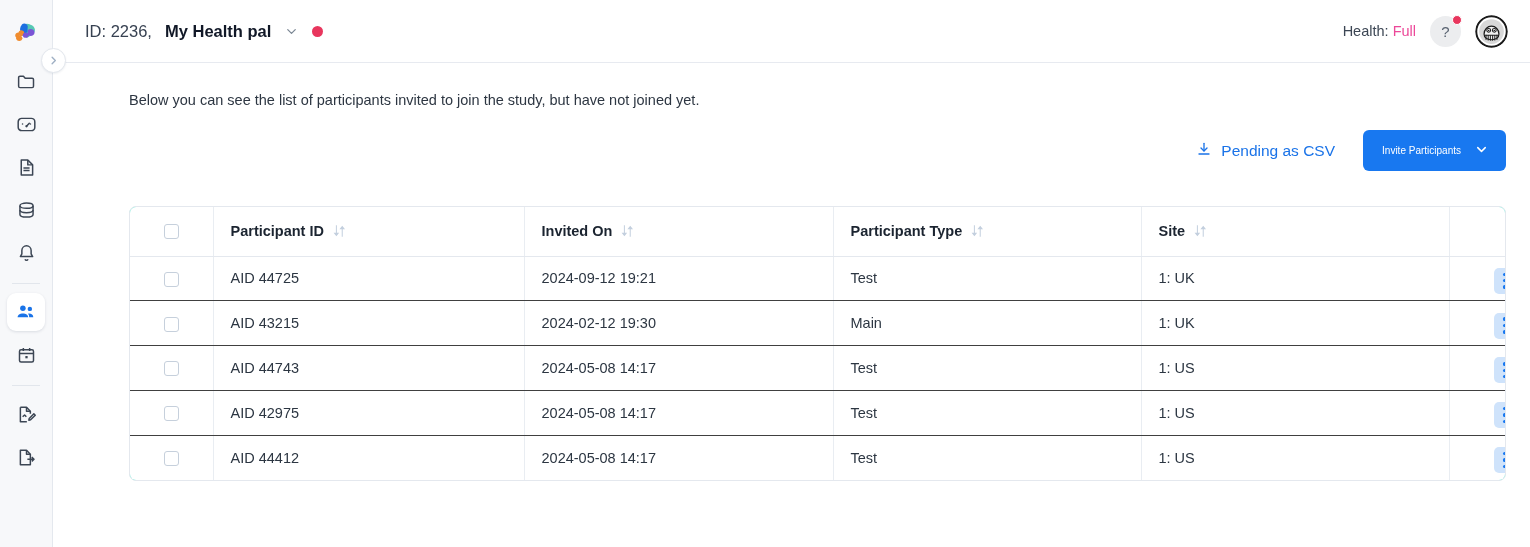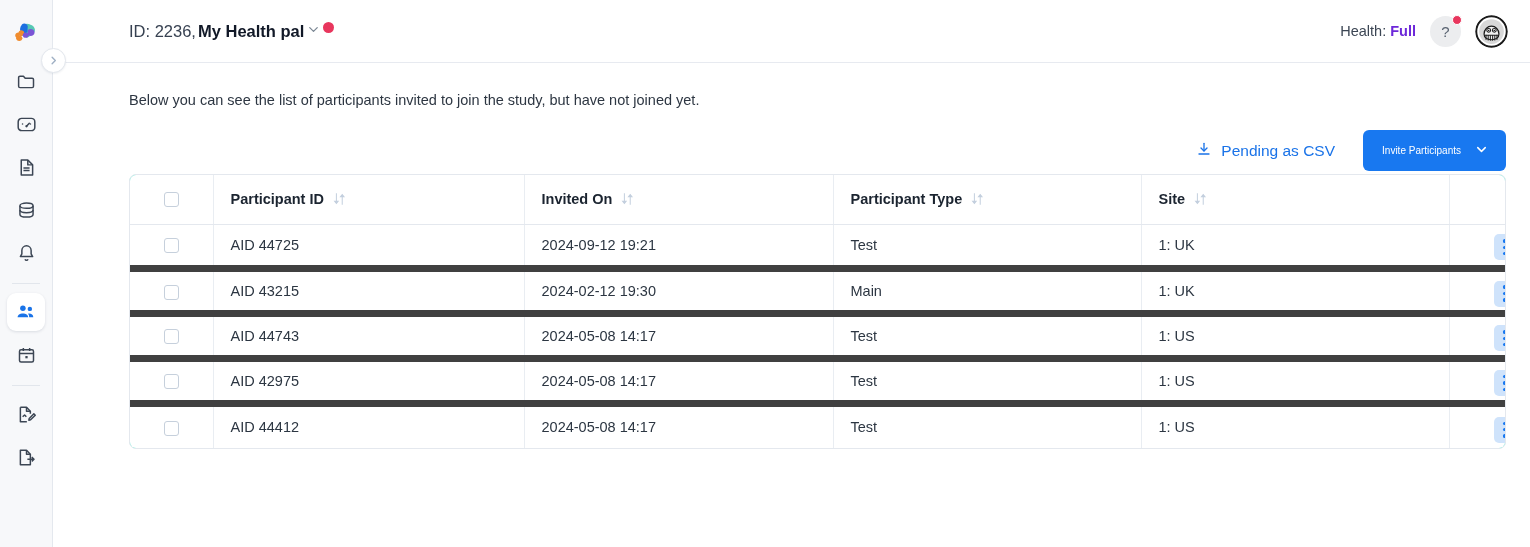--- a/index.html
+++ b/index.html
@@ -56,31 +56,31 @@
     padding: 0 22px 0 0;
   }
   .brand-cell {
     width: 53px; height: 63px;
     display: flex; align-items: center; justify-content: center;
     position: absolute; left: 0; top: 0;
     background: #f7f8fa;
     border-right: 1px solid #e4e8ee;
   }
   .study-title {
-    margin-left: 76px;
-    display: flex; gap: 2px;
+    margin-left: 32px;
+    display: flex; align-items: center; gap: 13px;
     font-size: 16.5px; color: #1f2937;
   }
   .study-title .id-part { font-weight: 400; color: #374151; }
   .study-title .name-part { font-weight: 700; color: #111827; }
   .chev-down { color: #7b8794; display: flex; }
   .status-dot { width: 11px; height: 11px; border-radius: 50%; background: #e8365d; }
   .topbar-right { margin-left: auto; display: flex; align-items: center; gap: 14px; }
   .license { font-size: 14.5px; color: #3c4654; }
-  .license b { color: #6d28d9; font-weight: 700; }
+  .license b { color: #ec4899; font-weight: 400; }
   .help-btn {
     position: relative; width: 31px; height: 31px; border-radius: 50%;
     background: #ecedef; color: #5a6472;
     display: flex; align-items: center; justify-content: center;
     font-size: 15px; border: none;
     font-family: "Liberation Sans", sans-serif;
   }
   .help-dot {
     position: absolute; right: -1px; top: -1px;
     width: 10px; height: 10px; border-radius: 50%;
@@ -120,21 +120,21 @@
   .invite-btn {
     display: flex; align-items: center; gap: 13px;
     background: #1878f0; color: #ffffff;
     font-size: 10px; border: none; border-radius: 6px;
     padding: 12px 17px 12px 19px;
     font-family: "Liberation Sans", sans-serif;
   }
 
   
   .table-wrap {
-    margin-top: 3px;
+    margin-top: 35px;
     border: 1px solid #e4e8ee;
     border-radius: 7px;
     overflow: hidden;
     background: #5eead4;
   }
   table { width: 100%; border-collapse: collapse; table-layout: fixed; }
   col.c-check { width: 83px; }
   col.c-pid    { width: 311px; }
   col.c-inv    { width: 309px; }
   col.c-type   { width: 308px; }
@@ -151,21 +151,21 @@
     background: #ffffff;
     vertical-align: middle;
   }
   thead th:last-child { border-right: none; }
   .th-inner { display: flex; align-items: center; gap: 9px; }
   .sort-ico { display: flex; color: #c3cfde; }
 
   tbody td {
     height: 44.8px;
     font-size: 14.5px; color: #2c3642;
-    border-bottom: 7px solid #404040;
+    border-bottom: 1px solid #404040;
     border-right: 1px solid #e9edf2;
     padding: 0 0 0 17px;
     vertical-align: middle;
     background: #ffffff;
   }
   tbody td:last-child { border-right: none; }
   tbody tr:last-child td { border-bottom: none; }
   td.cell-check, th.cell-check { padding-left: 0; text-align: center; }
   .cell-check .th-inner { justify-content: center; }
 

